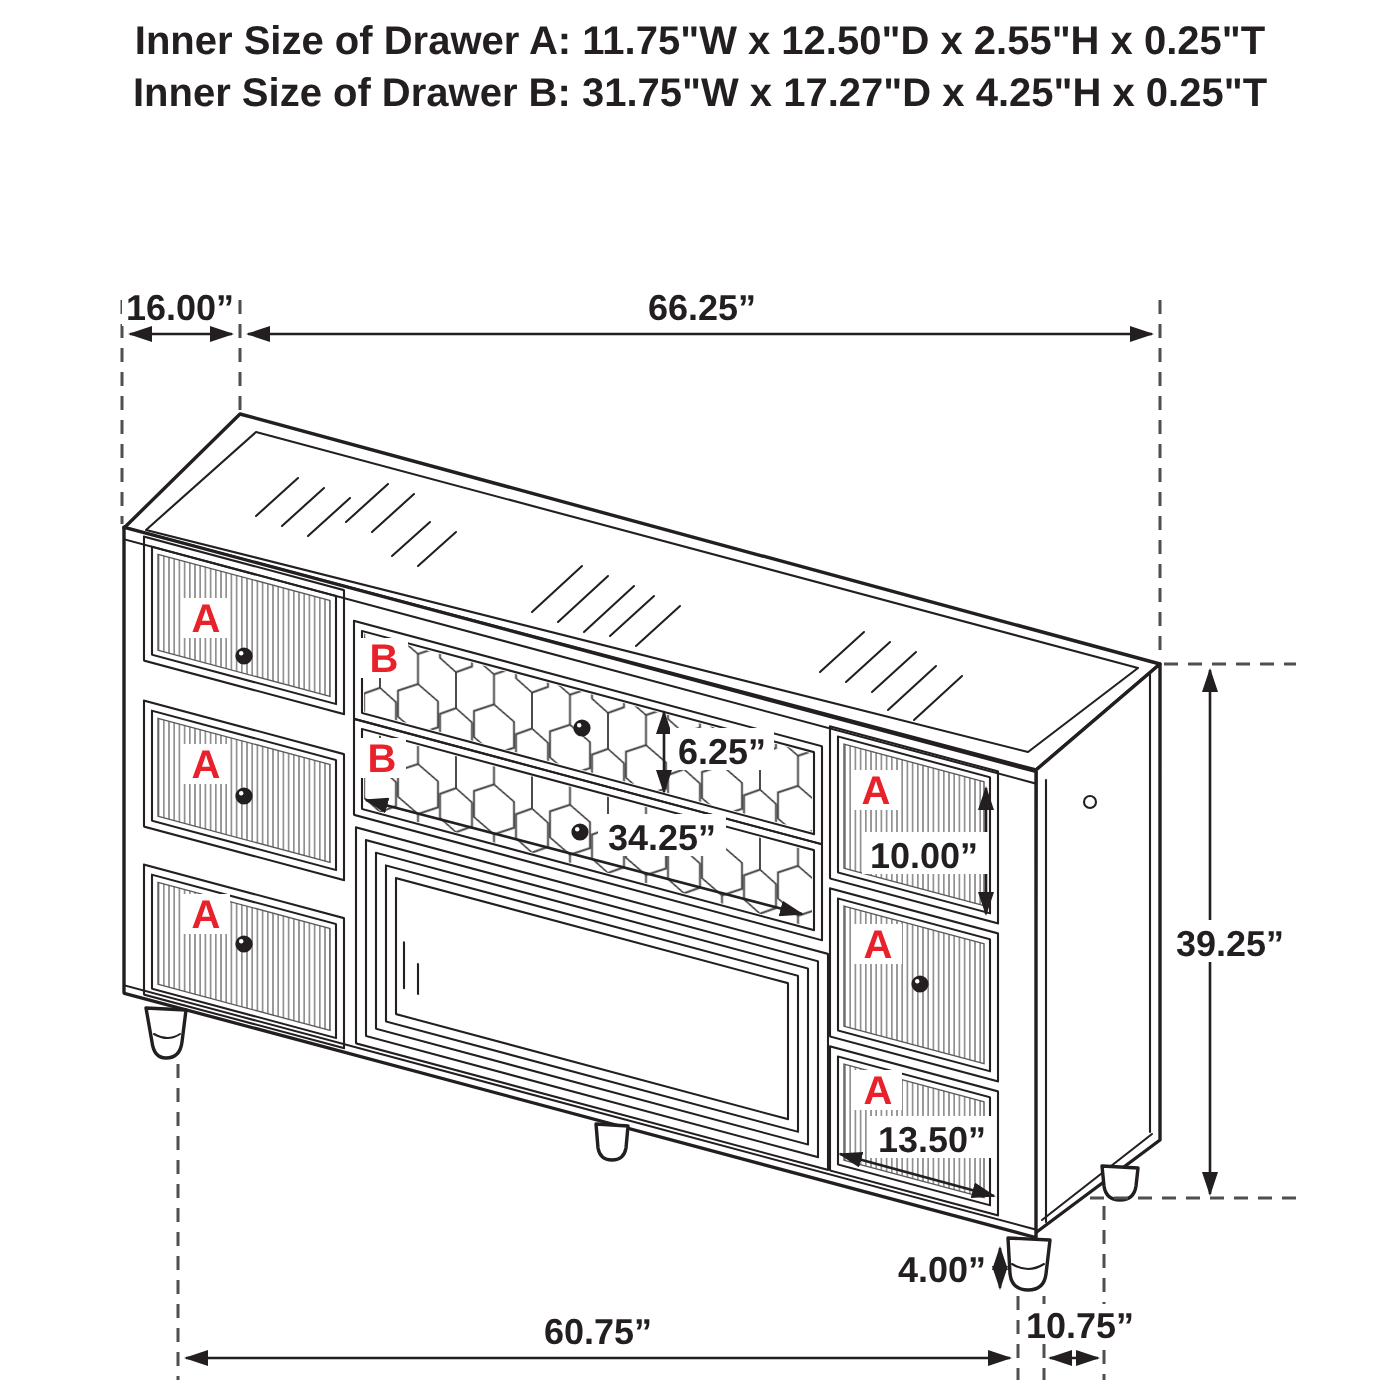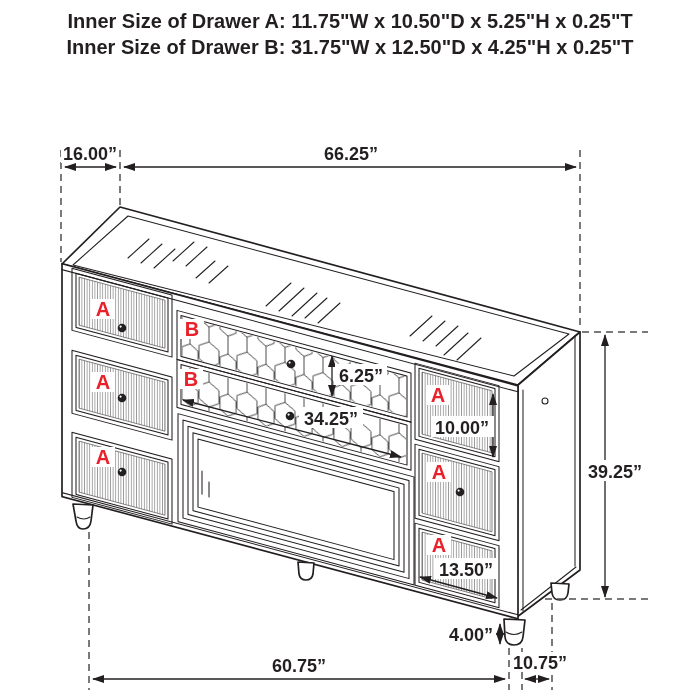--- a/index.html
+++ b/index.html
@@ -23,22 +23,22 @@
           fill:var(--line);text-anchor:middle;}
   text.rt{font-family:"Liberation Sans",sans-serif;font-weight:bold;font-size:20px;
           fill:var(--label-red);text-anchor:middle;}
 </style>
 </head>
 <body>
 
 <div class="stage">
 
   <div class="hdr">
-    <div>Inner Size of Drawer A: 11.75"W x 10.50"D x 5.25"H x 0.25"T</div>
-    <div>Inner Size of Drawer B: 31.75"W x 12.50"D x 4.25"H x 0.25"T</div>
+    <div>Inner Size of Drawer A: 11.75"W x 12.50"D x 2.55"H x 0.25"T</div>
+    <div>Inner Size of Drawer B: 31.75"W x 17.27"D x 4.25"H x 0.25"T</div>
   </div>
 
   <svg width="700" height="700" viewBox="0 0 700 700">
     <defs>
       <marker id="arr" viewBox="0 0 12 8" refX="11" refY="4" markerWidth="12" markerHeight="8" markerUnits="userSpaceOnUse" orient="auto-start-reverse">
         <path class="mk" d="M0,0 L12,4 L0,8 Z"></path>
       </marker>
       <pattern id="flute" width="2.6" height="6" patternUnits="userSpaceOnUse">
         <path d="M1.3,0 V6" stroke="#8f8f8f" stroke-width="0.85" fill="none"></path>
       </pattern>

